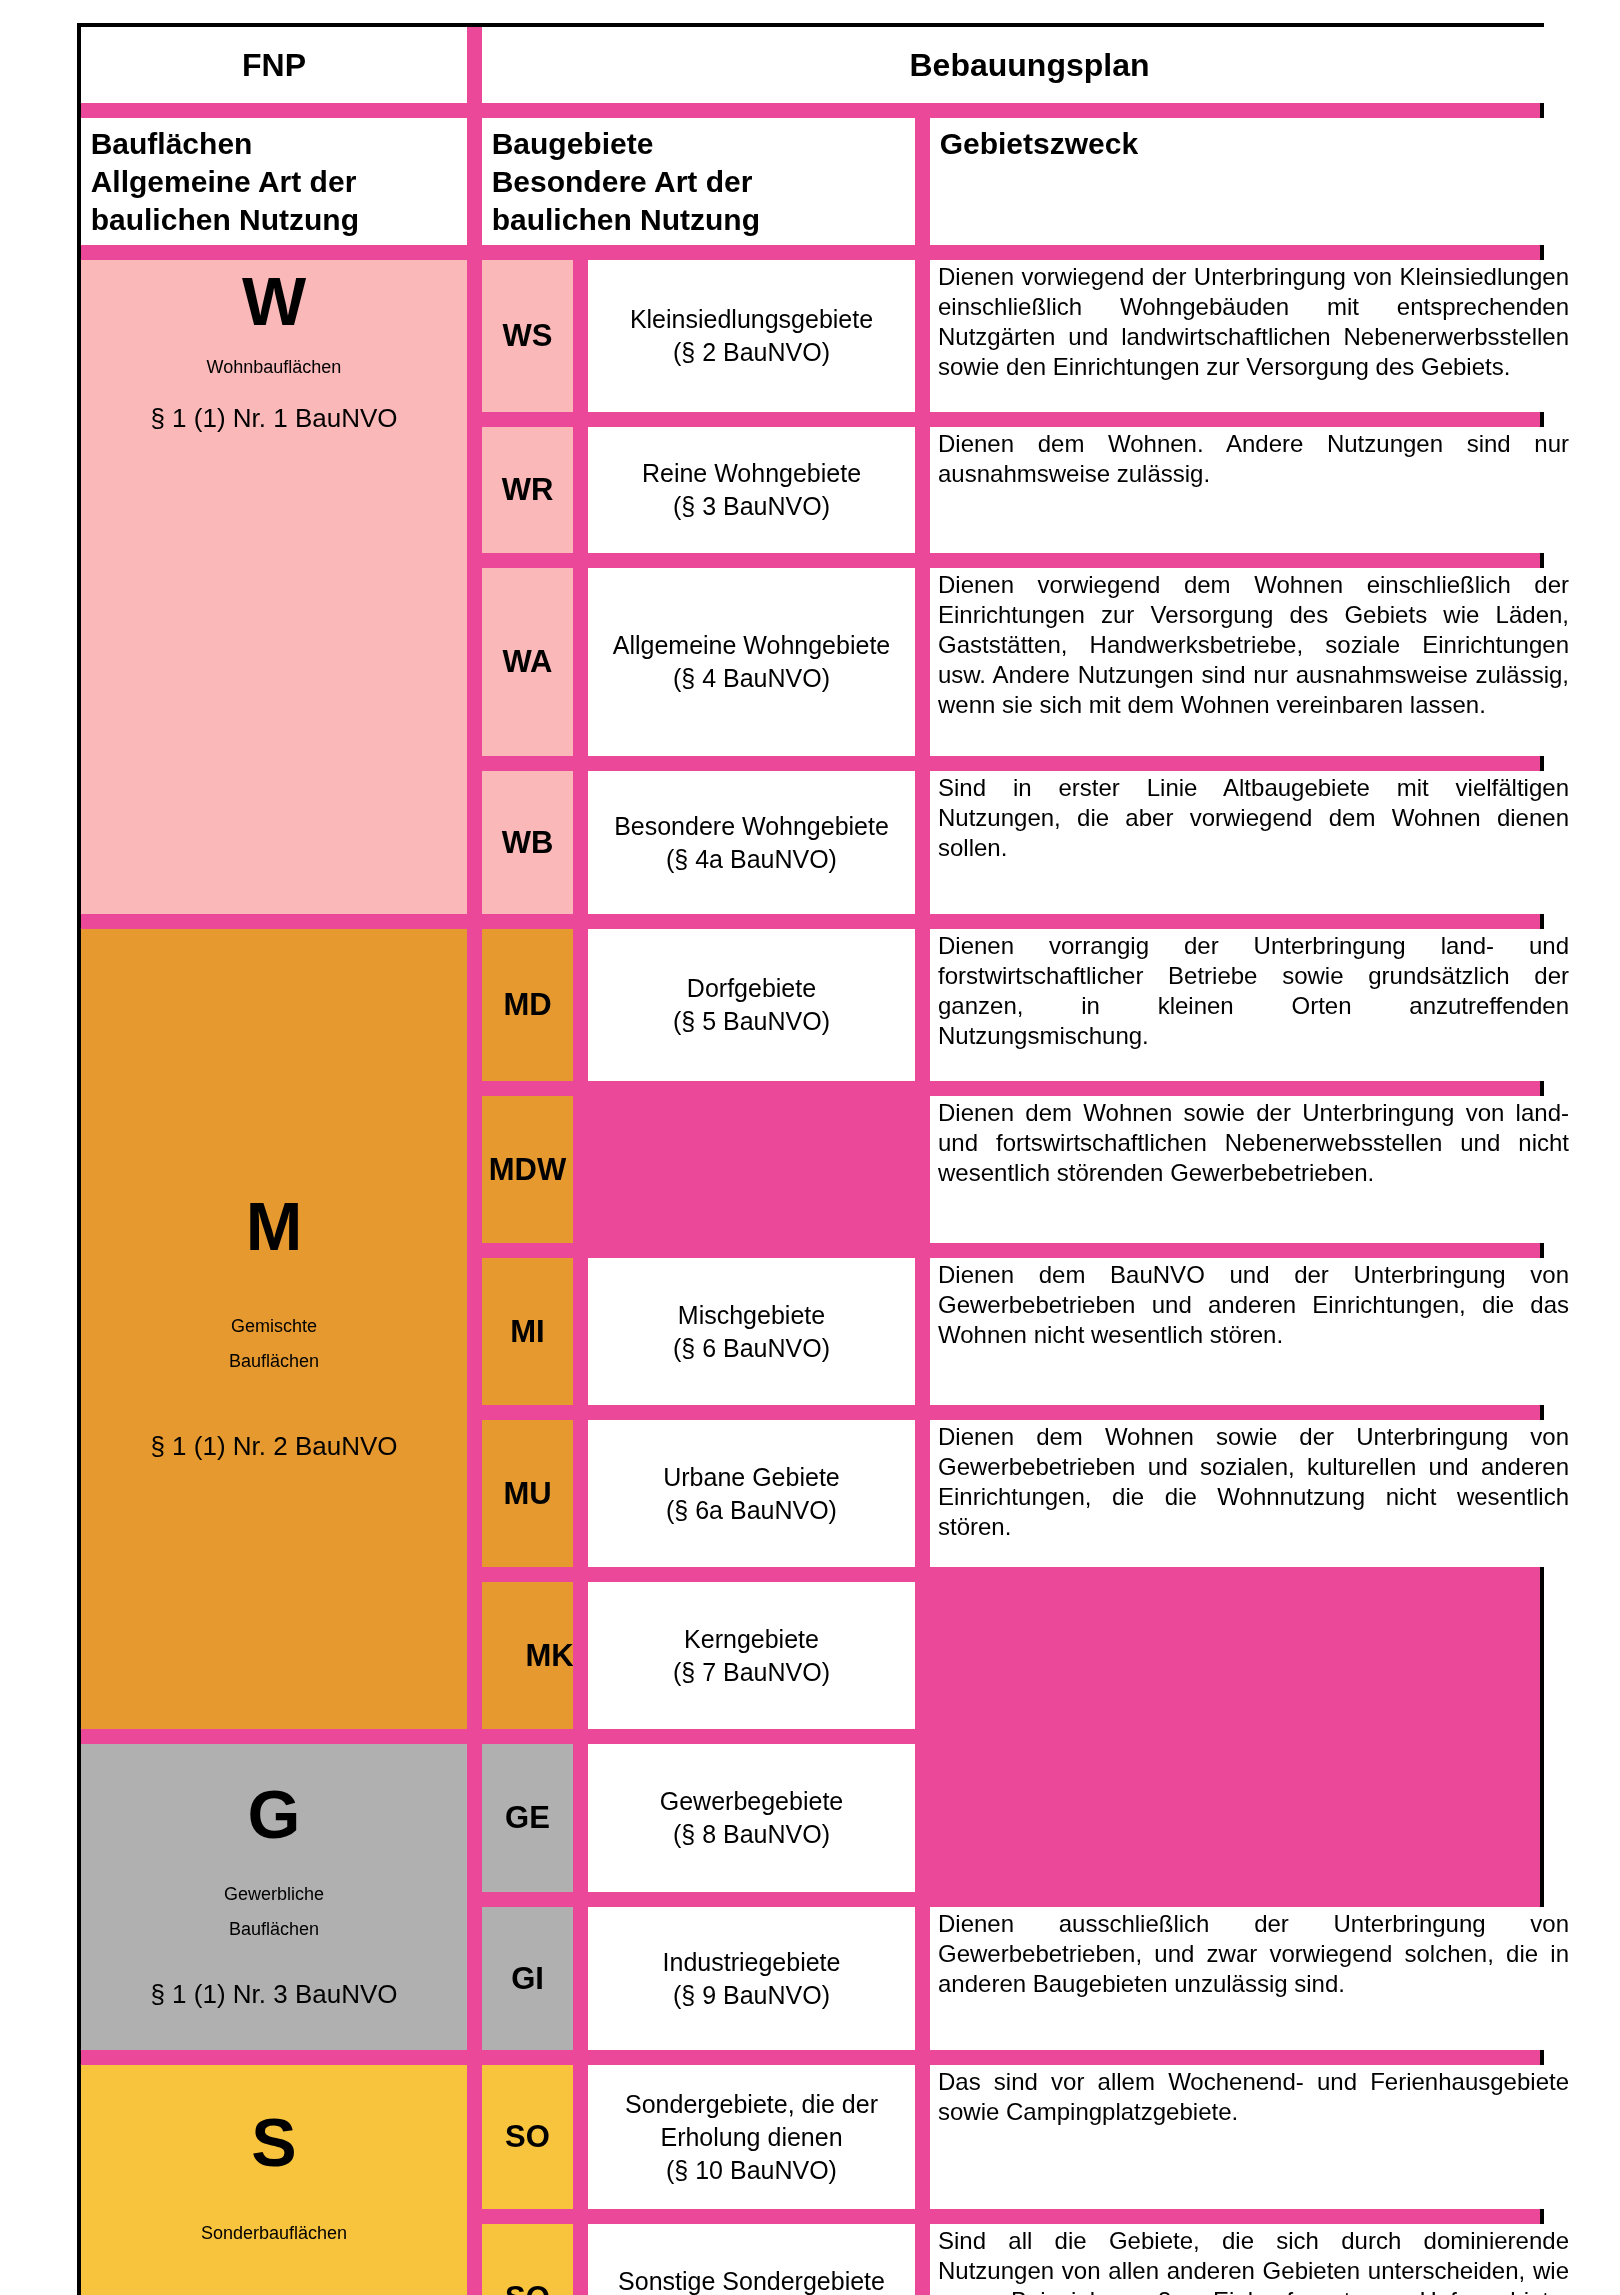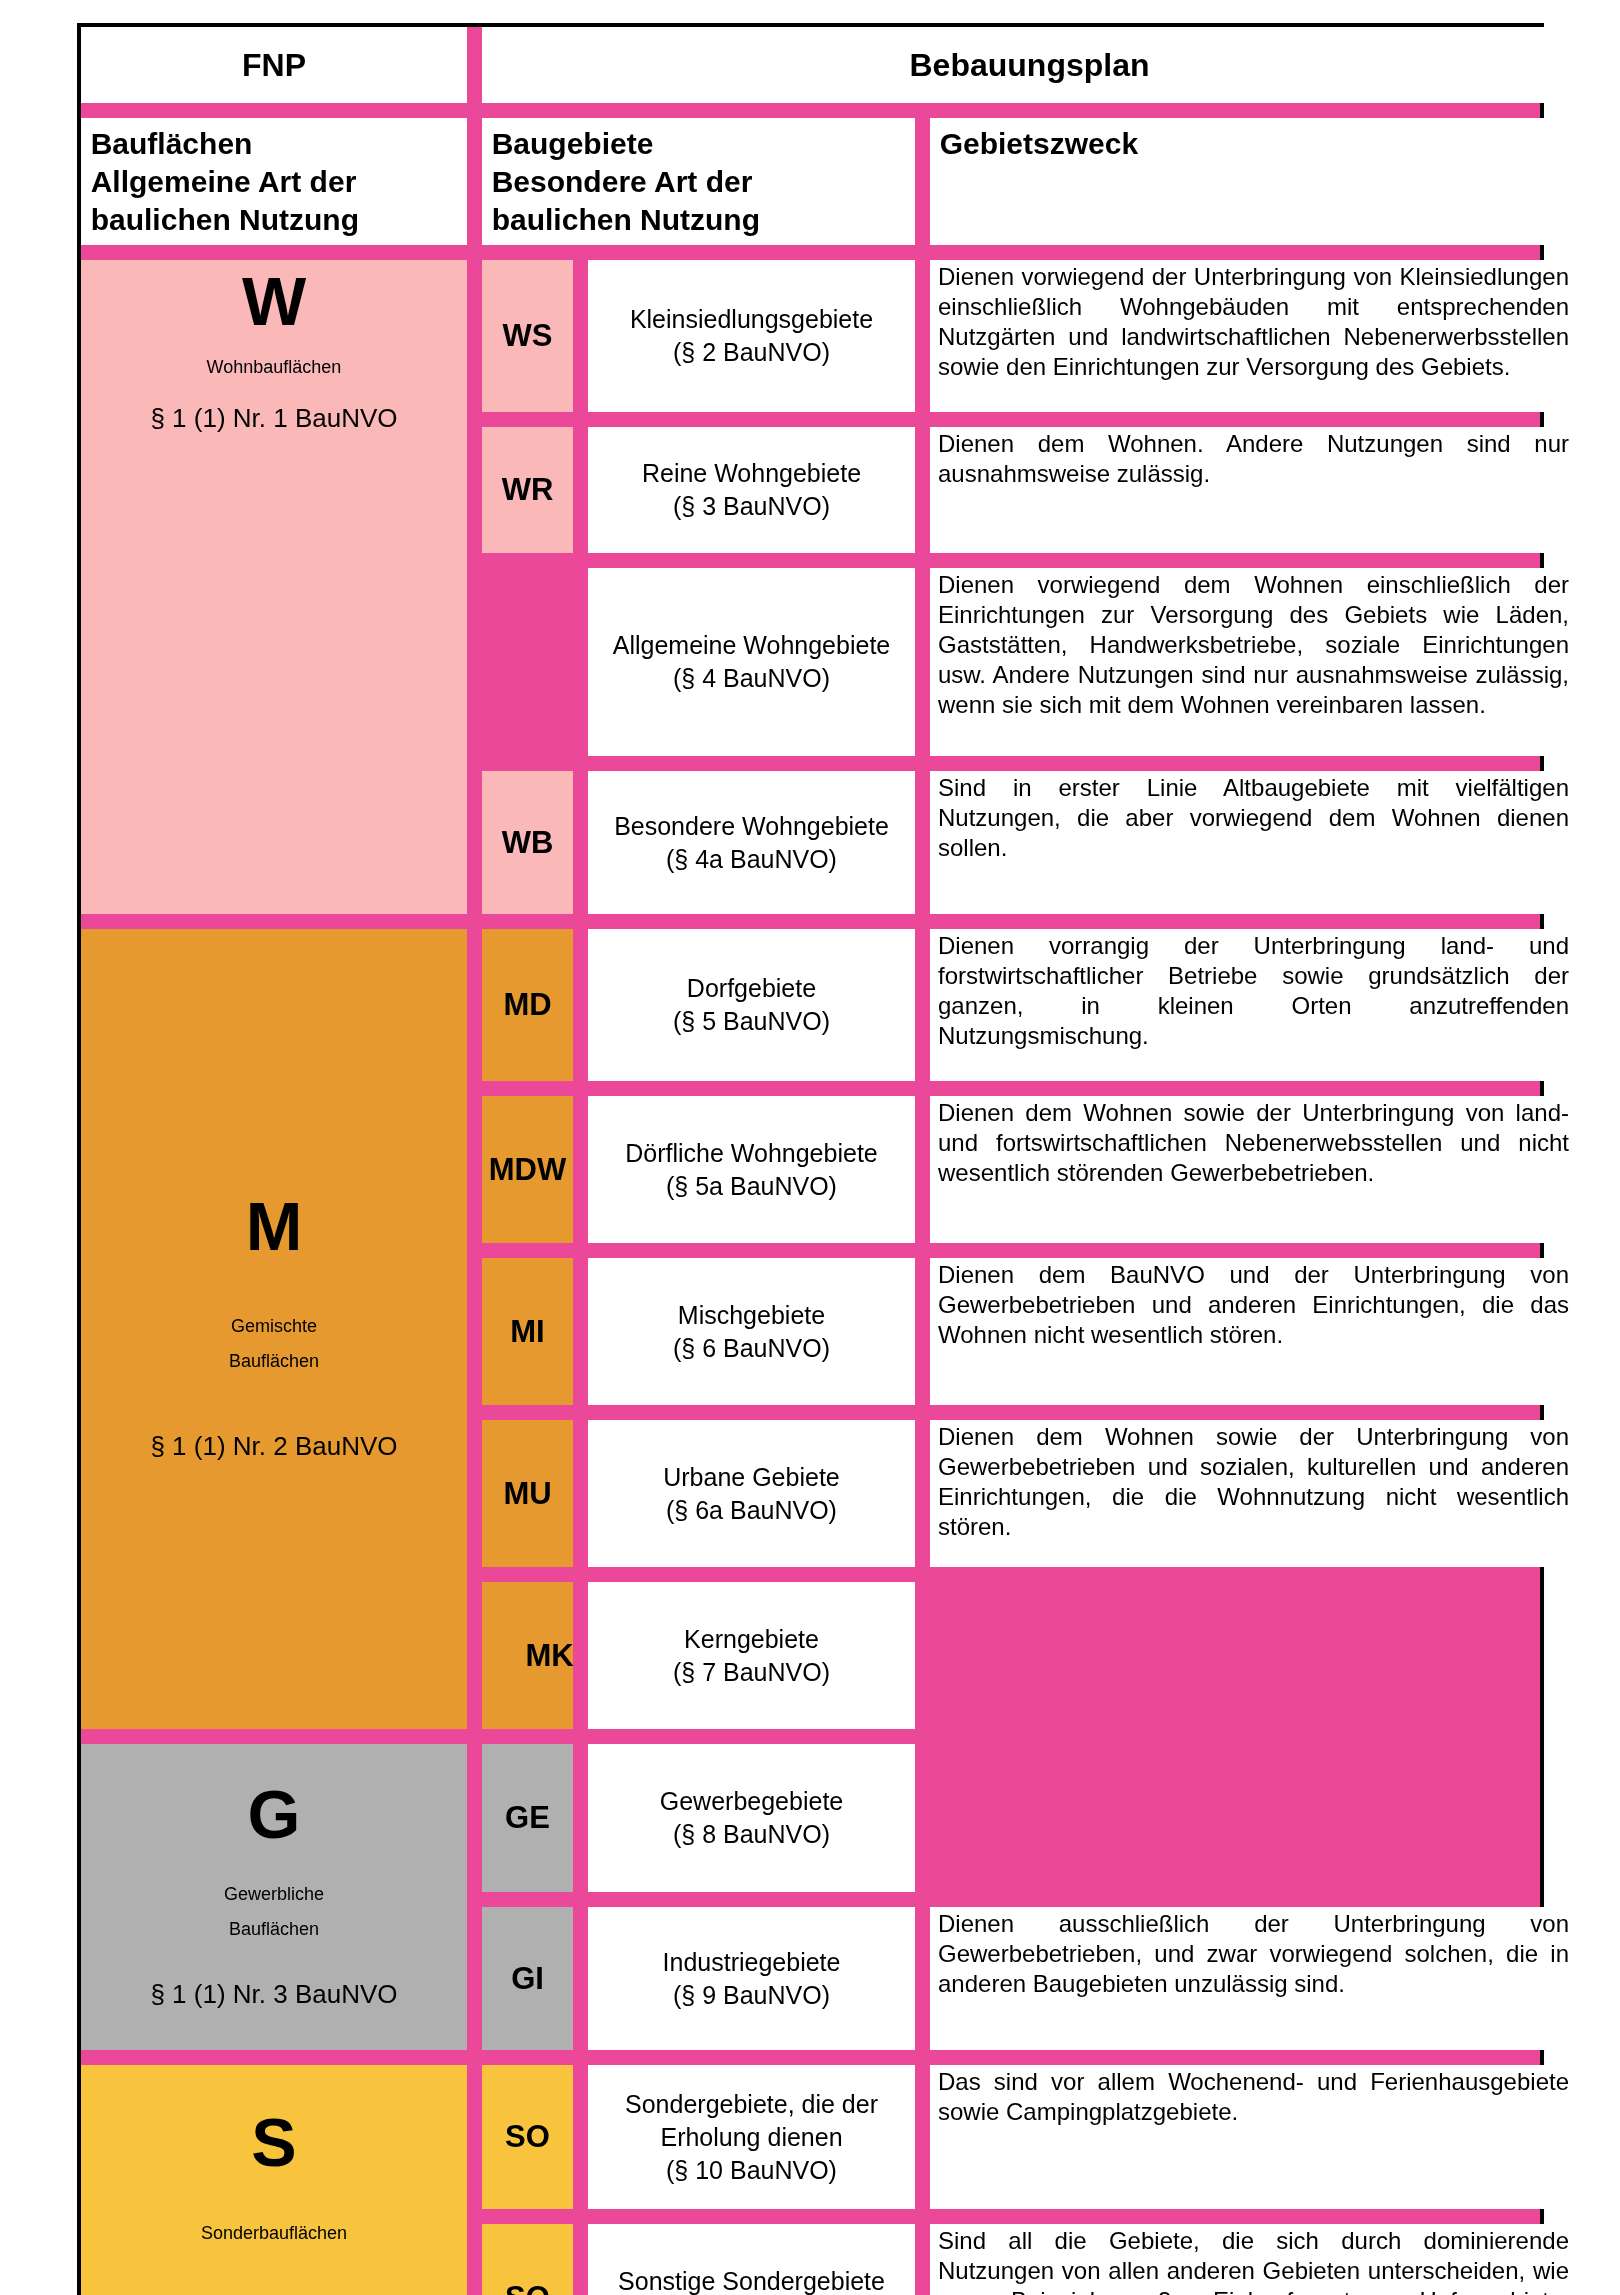--- a/index.html
+++ b/index.html
@@ -102,20 +102,21 @@
     <div class="cell code" style="grid-area: 3 / 2 / 4 / 3; background: rgb(250, 184, 184);">WS</div>
     <div class="cell gname" style="grid-area:3/3/4/4">Kleinsiedlungsgebiete
 (§ 2 BauNVO)</div>
     <div class="cell zweck" style="grid-area:3/4/4/5">Dienen vorwiegend der Unterbringung von Kleinsiedlungen einschließlich Wohngebäuden mit entsprechenden Nutzgärten und landwirtschaftlichen Nebenerwerbsstellen sowie den Einrichtungen zur Versorgung des Gebiets.</div>
 
     <div class="cell code" style="grid-area: 4 / 2 / 5 / 3; background: rgb(250, 184, 184);">WR</div>
     <div class="cell gname" style="grid-area:4/3/5/4">Reine Wohngebiete
 (§ 3 BauNVO)</div>
     <div class="cell zweck" style="grid-area:4/4/5/5">Dienen dem Wohnen. Andere Nutzungen sind nur ausnahmsweise zulässig.</div>
 
+    <div class="cell code" style="grid-area: 5 / 2 / 6 / 3; background: rgb(250, 184, 184);">WA</div>
     <div class="cell gname" style="grid-area:5/3/6/4">Allgemeine Wohngebiete
 (§ 4 BauNVO)</div>
     <div class="cell zweck" style="grid-area:5/4/6/5">Dienen vorwiegend dem Wohnen einschließlich der Einrichtungen zur Versorgung des Gebiets wie Läden, Gaststätten, Handwerksbetriebe, soziale Einrichtungen usw. Andere Nutzungen sind nur ausnahmsweise zulässig, wenn sie sich mit dem Wohnen vereinbaren lassen.</div>
 
     <div class="cell code" style="grid-area: 6 / 2 / 7 / 3; background: rgb(250, 184, 184);">WB</div>
     <div class="cell gname" style="grid-area:6/3/7/4">Besondere Wohngebiete
 (§ 4a BauNVO)</div>
     <div class="cell zweck" style="grid-area:6/4/7/5">Sind in erster Linie Altbaugebiete mit vielfältigen Nutzungen, die aber vorwiegend dem Wohnen dienen sollen.</div>
 
     <div class="cell block mid" style="grid-area: 7 / 1 / 12 / 2; background: rgb(230, 153, 47);">
@@ -124,22 +125,20 @@
 Bauflächen</div>
       <div class="bpara">§ 1 (1) Nr. 2 BauNVO</div>
     </div>
 
     <div class="cell code" style="grid-area: 7 / 2 / 8 / 3; background: rgb(230, 153, 47);">MD</div>
     <div class="cell gname" style="grid-area:7/3/8/4">Dorfgebiete
 (§ 5 BauNVO)</div>
     <div class="cell zweck" style="grid-area:7/4/8/5">Dienen vorrangig der Unterbringung land- und forstwirtschaftlicher Betriebe sowie grundsätzlich der ganzen, in kleinen Orten anzutreffenden Nutzungsmischung.</div>
 
     <div class="cell code" style="grid-area: 8 / 2 / 9 / 3; background: rgb(230, 153, 47);">MDW</div>
-    <div class="cell gname" style="grid-area:8/3/9/4">Dörfliche Wohngebiete
-(§ 5a BauNVO)</div>
     <div class="cell zweck" style="grid-area:8/4/9/5">Dienen dem Wohnen sowie der Unterbringung von land- und fortswirtschaftlichen Nebenerwebsstellen und nicht wesentlich störenden Gewerbebetrieben.</div>
 
     <div class="cell code" style="grid-area: 9 / 2 / 10 / 3; background: rgb(230, 153, 47);">MI</div>
     <div class="cell gname" style="grid-area:9/3/10/4">Mischgebiete
 (§ 6 BauNVO)</div>
     <div class="cell zweck" style="grid-area:9/4/10/5">Dienen dem BauNVO und der Unterbringung von Gewerbebetrieben und anderen Einrichtungen, die das Wohnen nicht wesentlich stören.</div>
 
     <div class="cell code" style="grid-area: 10 / 2 / 11 / 3; background: rgb(230, 153, 47);">MU</div>
     <div class="cell gname" style="grid-area:10/3/11/4">Urbane Gebiete
 (§ 6a BauNVO)</div>

